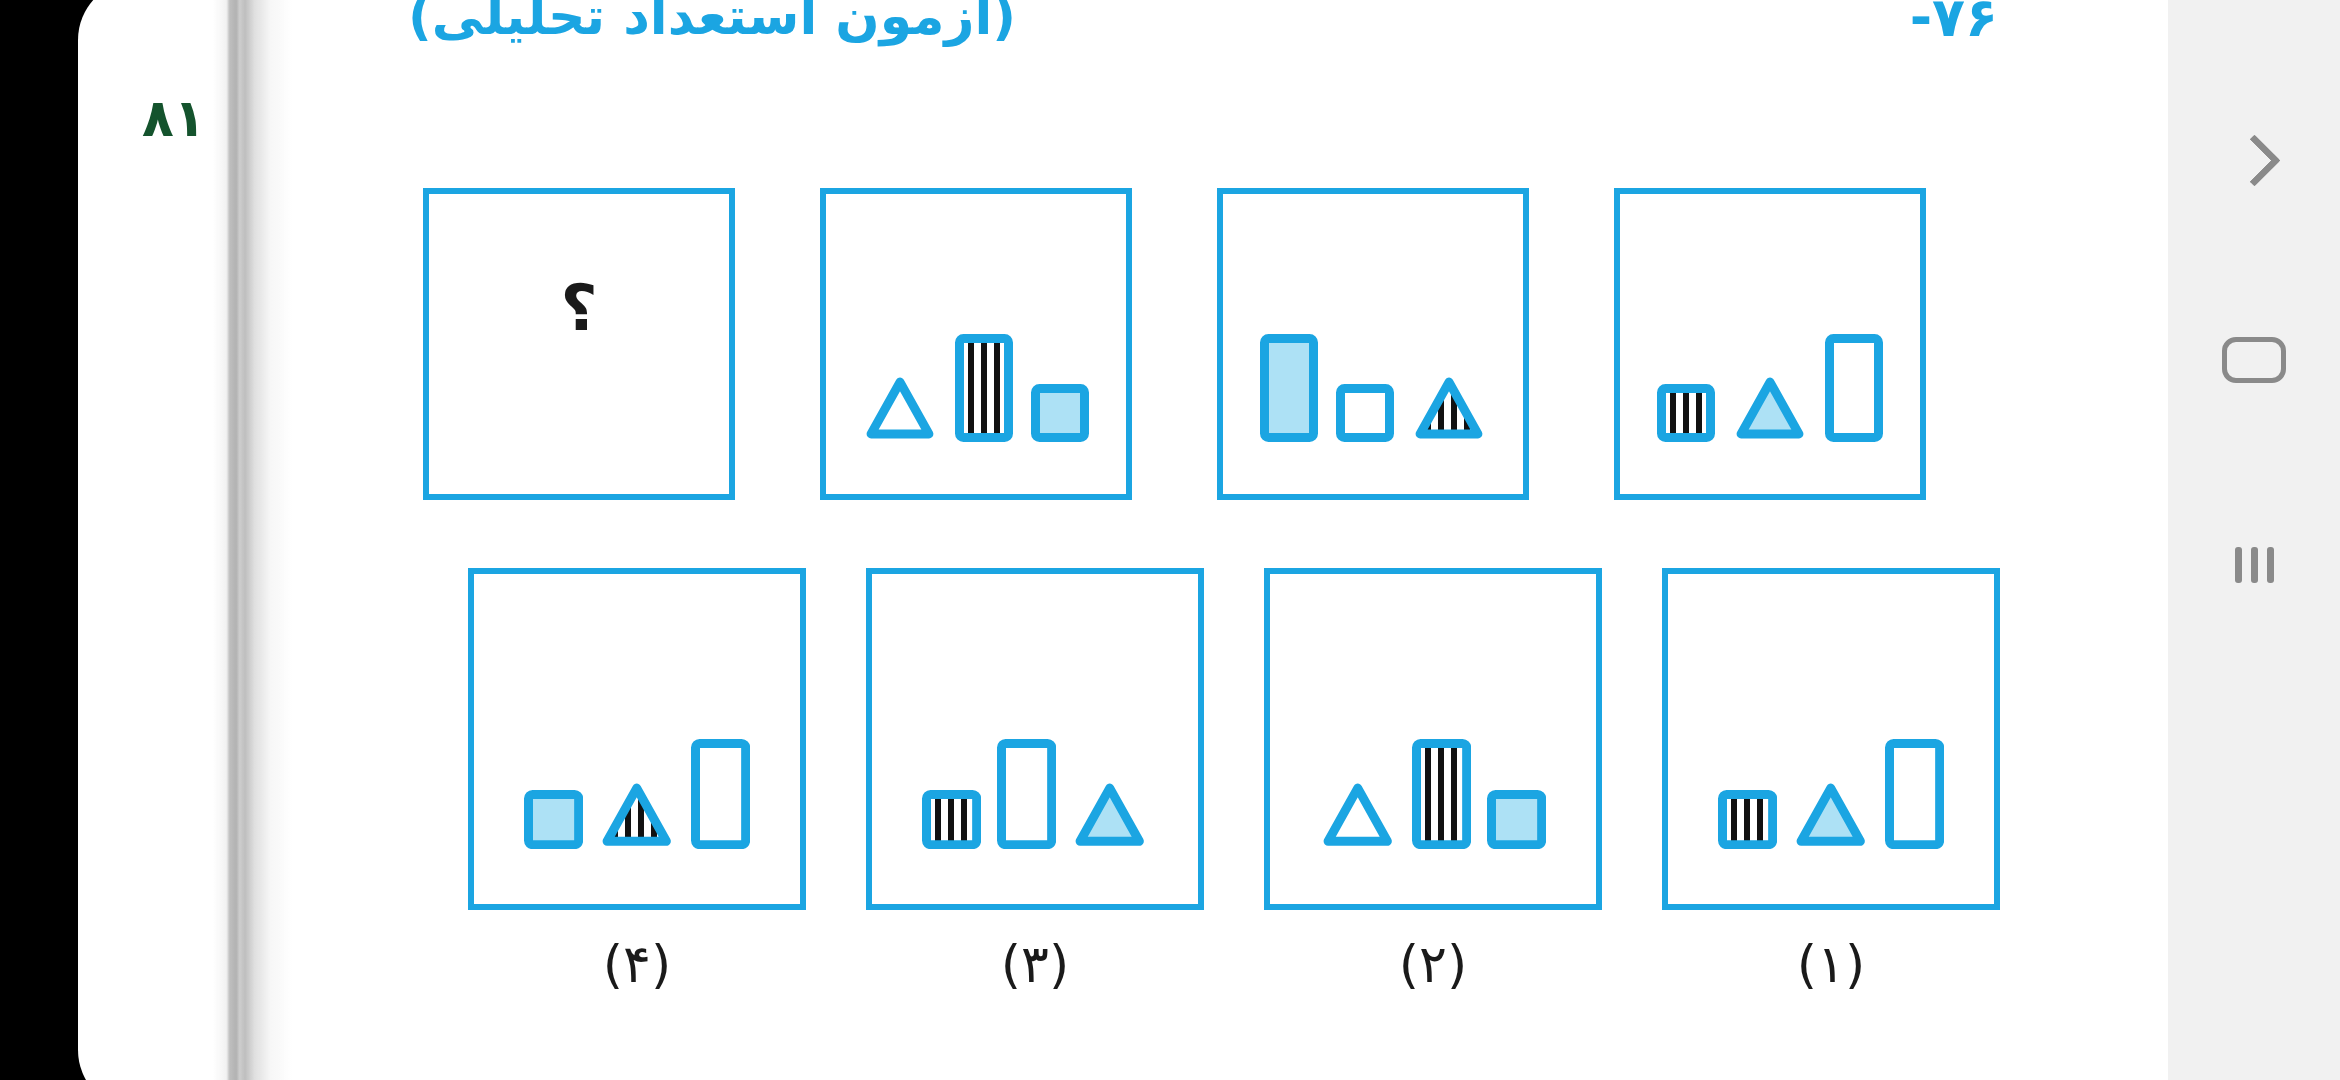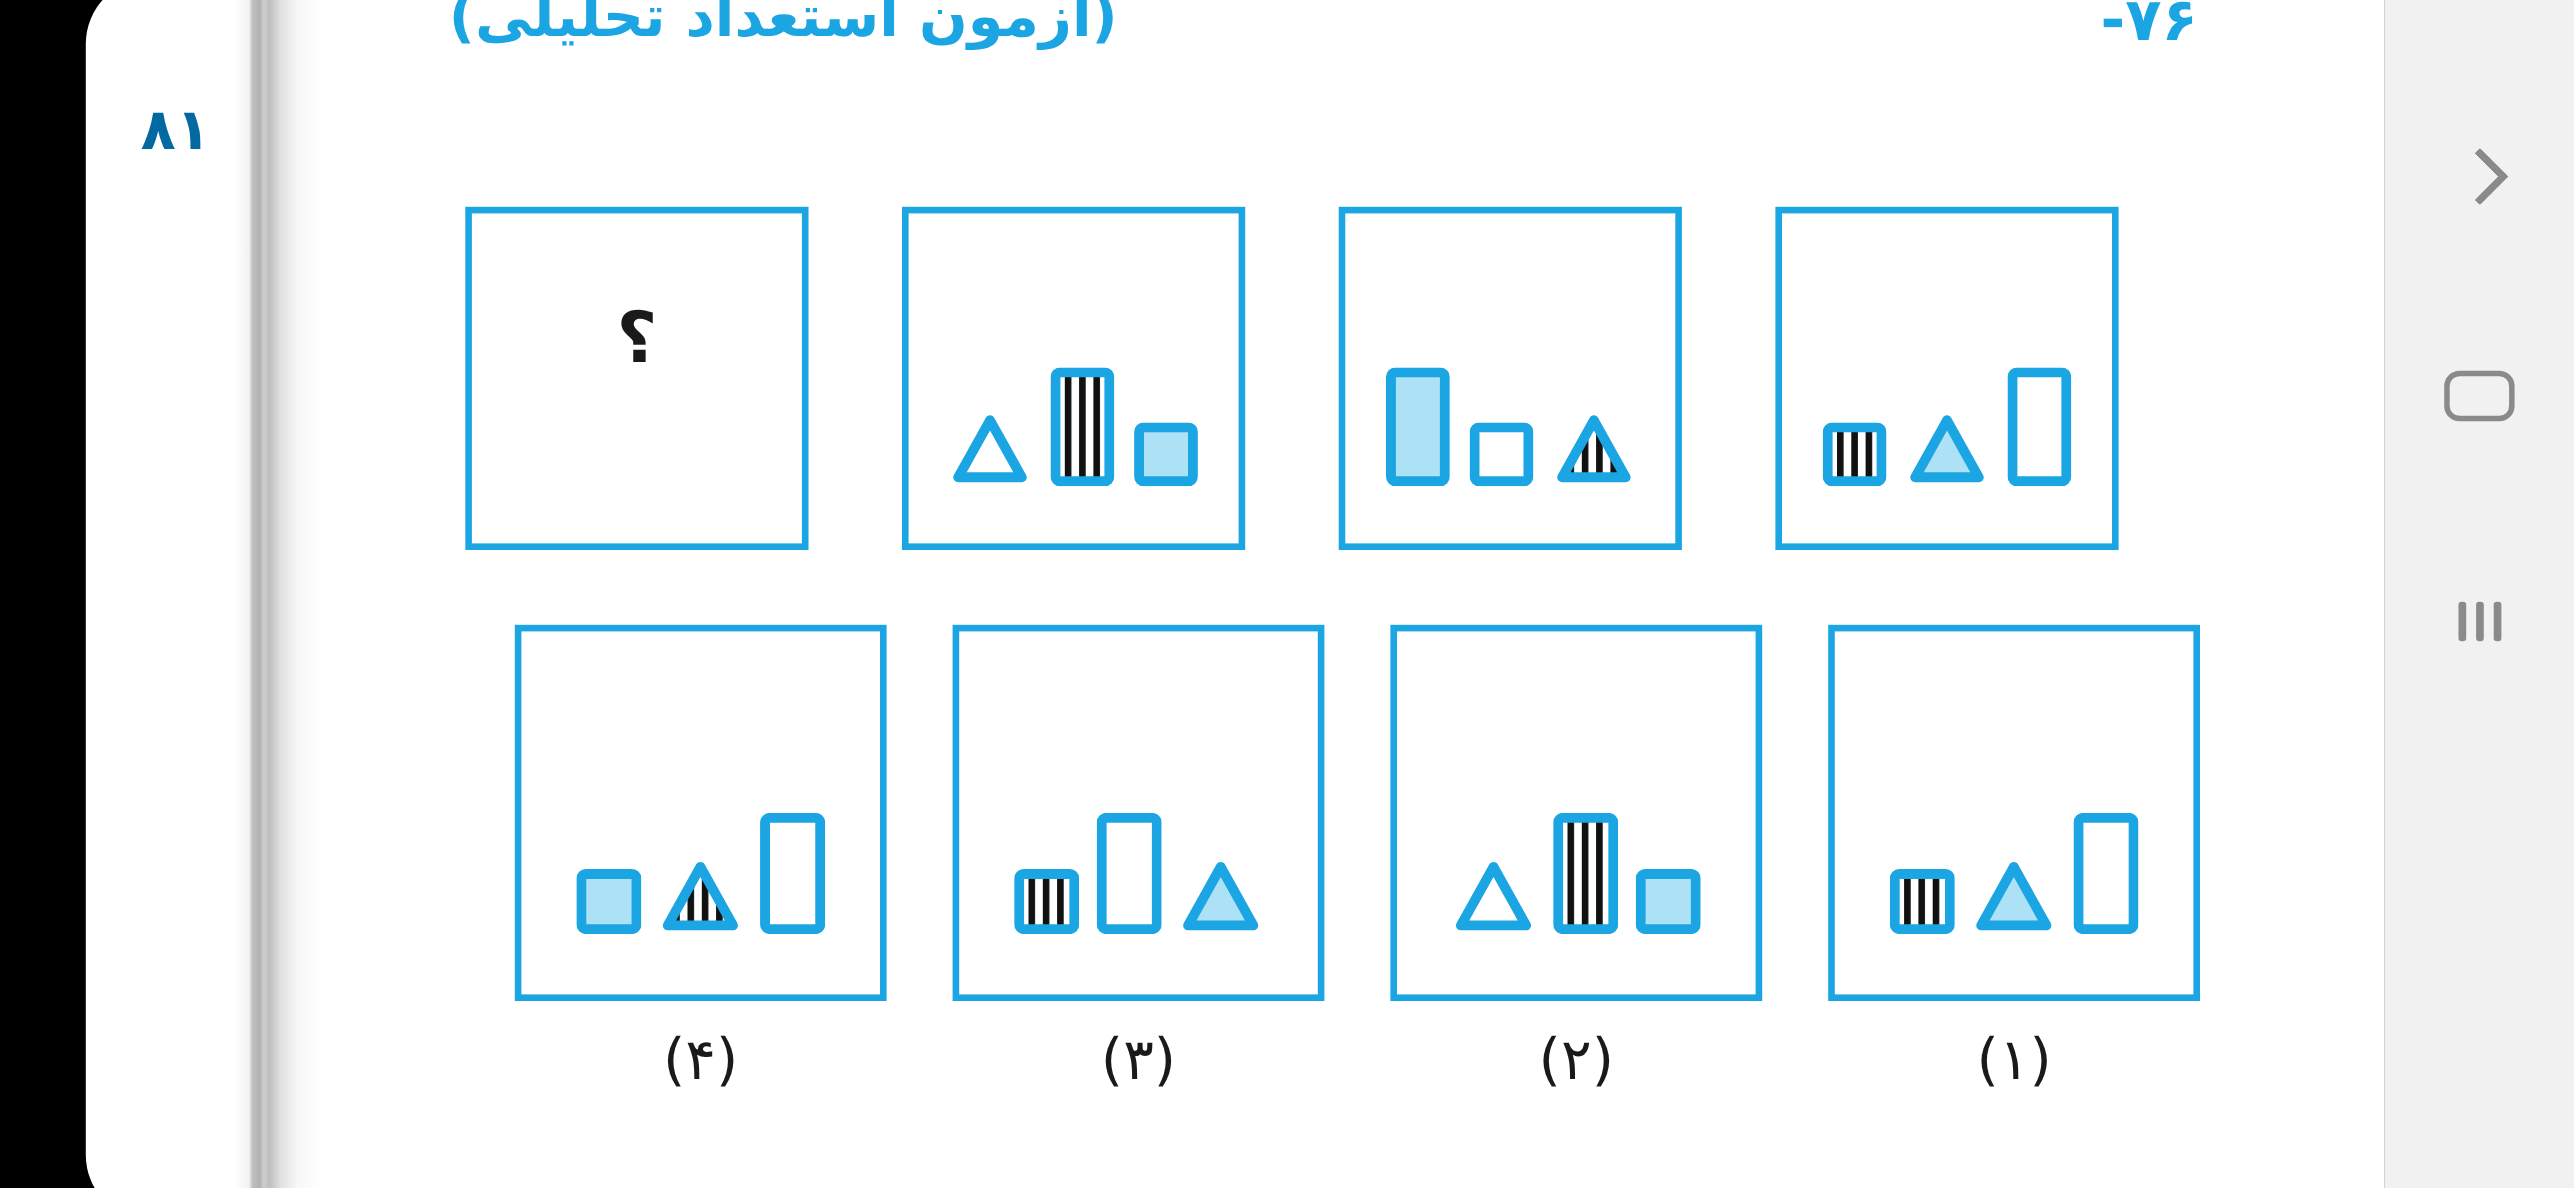--- a/index.html
+++ b/index.html
@@ -67,22 +67,22 @@
     position:absolute;right:170px;top:6px;
     color:#1BA5E2;font-size:54px;font-weight:700;letter-spacing:1px;
     direction:rtl;
   }
   #title{
     position:absolute;left:330px;top:6px;
     color:#1BA5E2;font-size:52px;font-weight:600;
     direction:rtl;white-space:nowrap;
   }
   #pagenum{
-    position:absolute;left:50px;top:108px;
-    color:#0369a1;font-size:52px;font-weight:700;direction:rtl;
+    position:absolute;left:64px;top:108px;
+    color:#14532d;font-size:52px;font-weight:700;direction:rtl;
   }
 
   
   .row{position:absolute;display:flex;flex-direction:row-reverse;}
   #row-stem{left:345px;top:208px;gap:85px;}
   #row-opts{left:390px;top:588px;gap:60px;}
 
   .cellwrap{display:flex;flex-direction:column;align-items:center;}
 
   .box{

